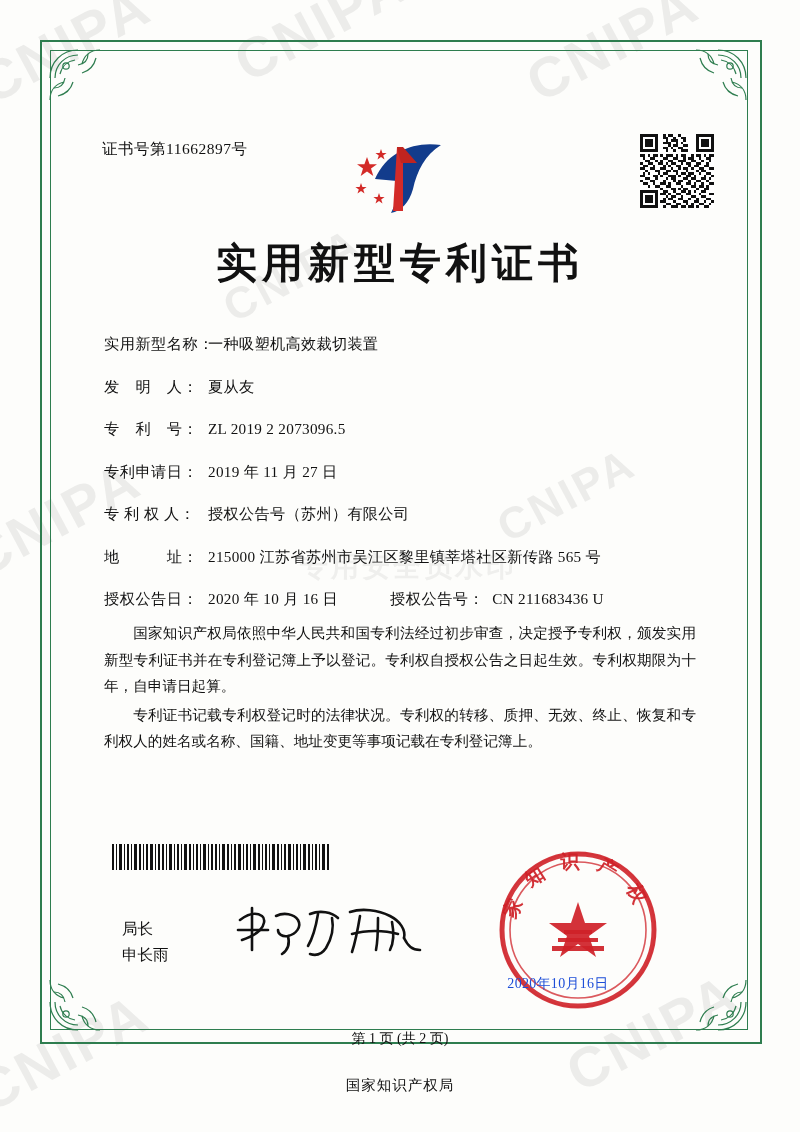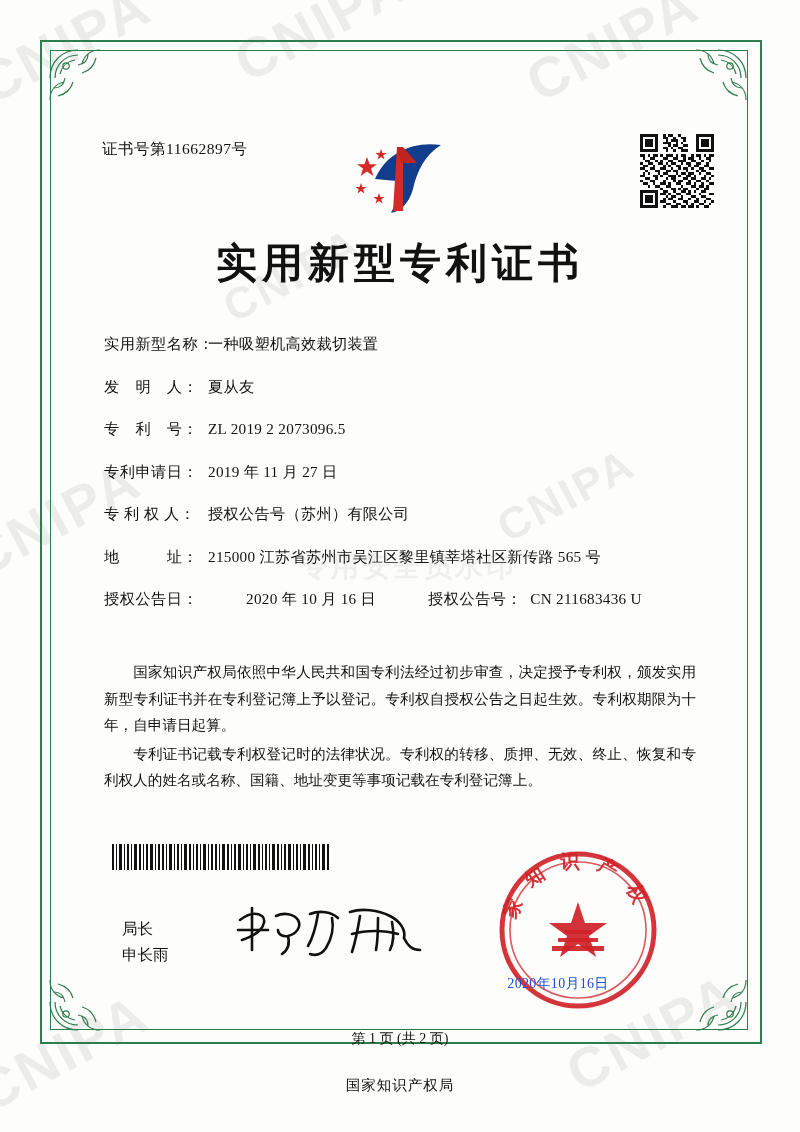--- a/index.html
+++ b/index.html
@@ -132,32 +132,32 @@
   .field-label {
     width: 104px;
     flex: 0 0 104px;
     letter-spacing: 0.5px;
     white-space: nowrap;
   }
   .field-value {
     flex: 1;
     letter-spacing: 0.3px;
   }
-  .field-row.two .field-value { flex: 0 0 auto; margin-left: 38px; }
+  .field-row.two .field-value { flex: 0 0 auto; }
   .field-label2 {
     margin-left: 52px;
     white-space: nowrap;
     letter-spacing: 0.5px;
   }
 
   
   .paragraphs {
     position: absolute;
     left: 104px;
-    top: 659px;
+    top: 620px;
     width: 592px;
     font-size: 14.6px;
     line-height: 26.5px;
     text-align: justify;
     color: #111;
   }
   .paragraphs p {
     margin: 0 0 2px 0;
     text-indent: 2em;
   }

